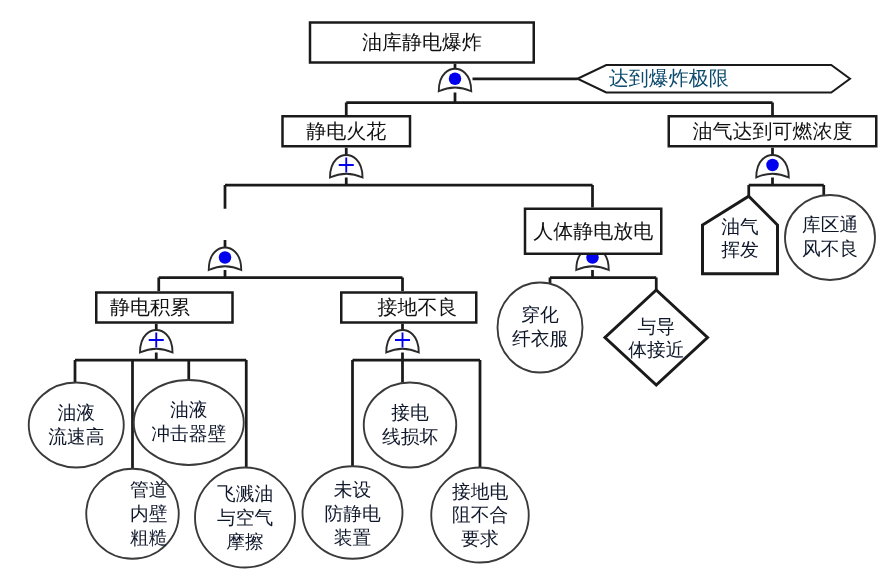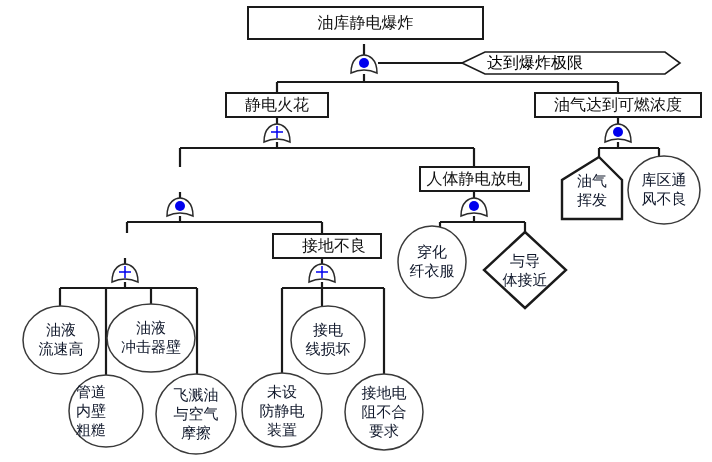--- a/index.html
+++ b/index.html
@@ -4,21 +4,21 @@
 <style>
   html, body { margin:0; padding:0; background:#ffffff; }
   #stage { position:relative; width:712px; height:462px; overflow:hidden; background:#fff;
            font-family:"DejaVu Sans", sans-serif; }
   svg { position:absolute; left:0; top:0; }
   .box { position:absolute; border:2px solid #1a1a1a; background:#fff; box-sizing:border-box;
          font-size:16px; color:#111; display:flex; align-items:center; justify-content:center;
          white-space:nowrap; letter-spacing:0px; }
   .basic { position:absolute; color:#0f172a; font-size:15px; line-height:19px; text-align:center;
            display:flex; align-items:center; justify-content:center; flex-direction:column; }
-  .cond-text { position:absolute; font-size:16px; color:#000000; white-space:nowrap; }
+  .cond-text { position:absolute; font-size:16px; color:#0c4a6e; white-space:nowrap; }
 </style>
 </head>
 <body>
 
 <div id="stage">
   <svg width="712" height="462" viewBox="0 0 712 462">
     <g stroke="#1a1a1a" stroke-width="2.2" fill="none">
 
       <line x1="364" y1="44" x2="364" y2="55"></line>
 
@@ -109,39 +109,40 @@
           <path d="M112,282 C112,267 121,264 125,264 C129,264 138,267 138,282 Q125,276 112,282 Z" fill="#fff" stroke="#2a2a2a" stroke-width="1.5"></path>
           <path d="M119,272 H131 M125,266 V278" stroke="#0000ee" stroke-width="1.5"></path>
         </g>
         <g>
           <path d="M309,282 C309,267 318,264 322,264 C326,264 335,267 335,282 Q322,276 309,282 Z" fill="#fff" stroke="#2a2a2a" stroke-width="1.5"></path>
           <path d="M316,272 H328 M322,266 V278" stroke="#0000ee" stroke-width="1.5"></path>
         </g>
       </g>
   </svg>
 
-  <div class="box" style="left:247px;top:6px;width:237px;height:34px;font-family:Liberation Serif, serif;">油库静电爆炸</div>
+  <div class="box" style="left:247px;top:17px;width:181px;height:34px;font-family:Liberation Serif, serif;">油库静电爆炸</div>
   <div class="cond-text" style="left:487px;top:53px;">达到爆炸极限</div>
 
   <div class="box" style="left:225px;top:92px;width:104px;height:26px;text-align:center;">静电火花</div>
   <div class="box" style="left:534px;top:92px;width:168px;height:26px;">油气达到可燃浓度</div>
 
-  <div class="box" style="left:419px;top:166px;width:111px;height:26px;">人体静电放电</div>
+  <div class="box" style="left:419px;top:166px;width:111px;height:38px;">人体静电放电</div>
 
+  <div class="box" style="left:76px;top:233px;width:111px;height:26px;justify-content:flex-start;padding-left:10px;">静电积累</div>
   <div class="box" style="left:272px;top:233px;width:110px;height:26px;padding-left:14px;">接地不良</div>
 
   <div class="basic" style="left:23px;top:306px;width:76px;height:68px;">
     <span>油液</span>
     <span>流速高</span>
   </div>
   <div class="basic" style="left:107px;top:304px;width:88px;height:68px;">
     <span>油液</span>
     <span>冲击器壁</span>
   </div>
-  <div class="basic" style="left:54px;top:375px;width:74px;height:72px;">
+  <div class="basic" style="left:82px;top:375px;width:74px;height:72px;">
     <span>管道</span>
     <span>内壁</span>
     <span>粗糙</span>
   </div>
   <div class="basic" style="left:156px;top:376px;width:80px;height:76px;">
     <span>飞溅油</span>
     <span>与空气</span>
     <span>摩擦</span>
   </div>
   <div class="basic" style="left:242px;top:374px;width:80px;height:74px;align-items:center;">

